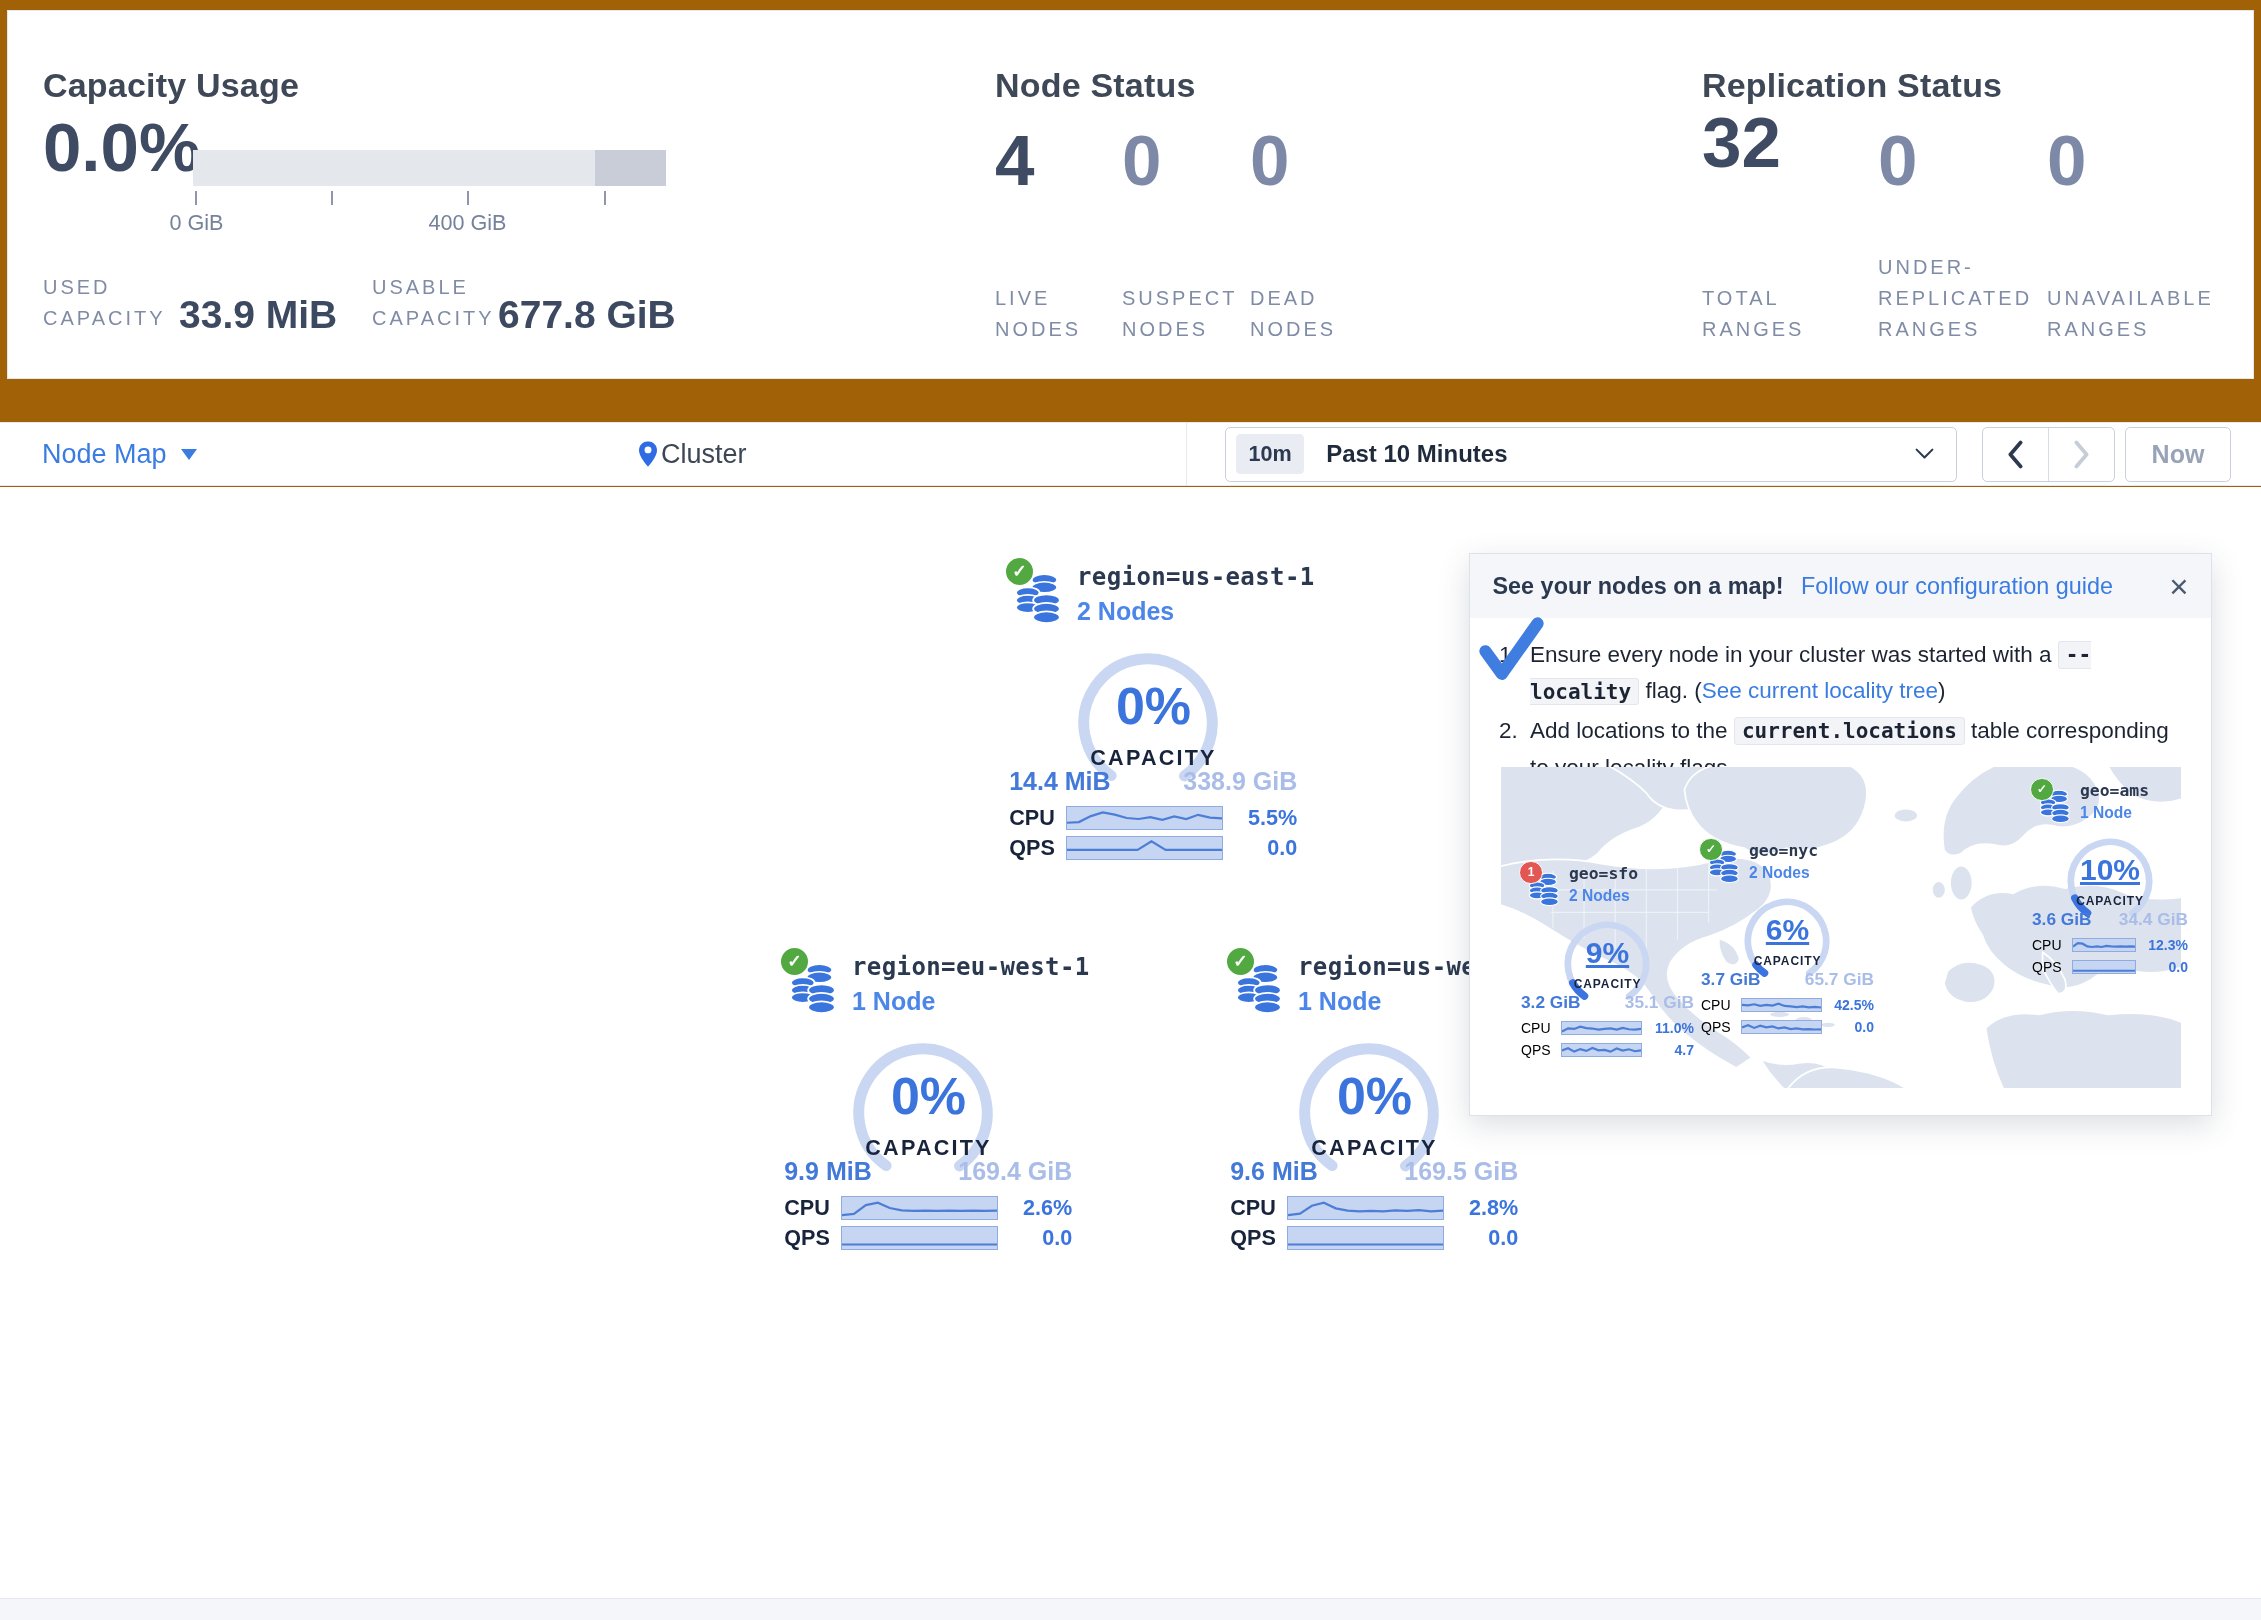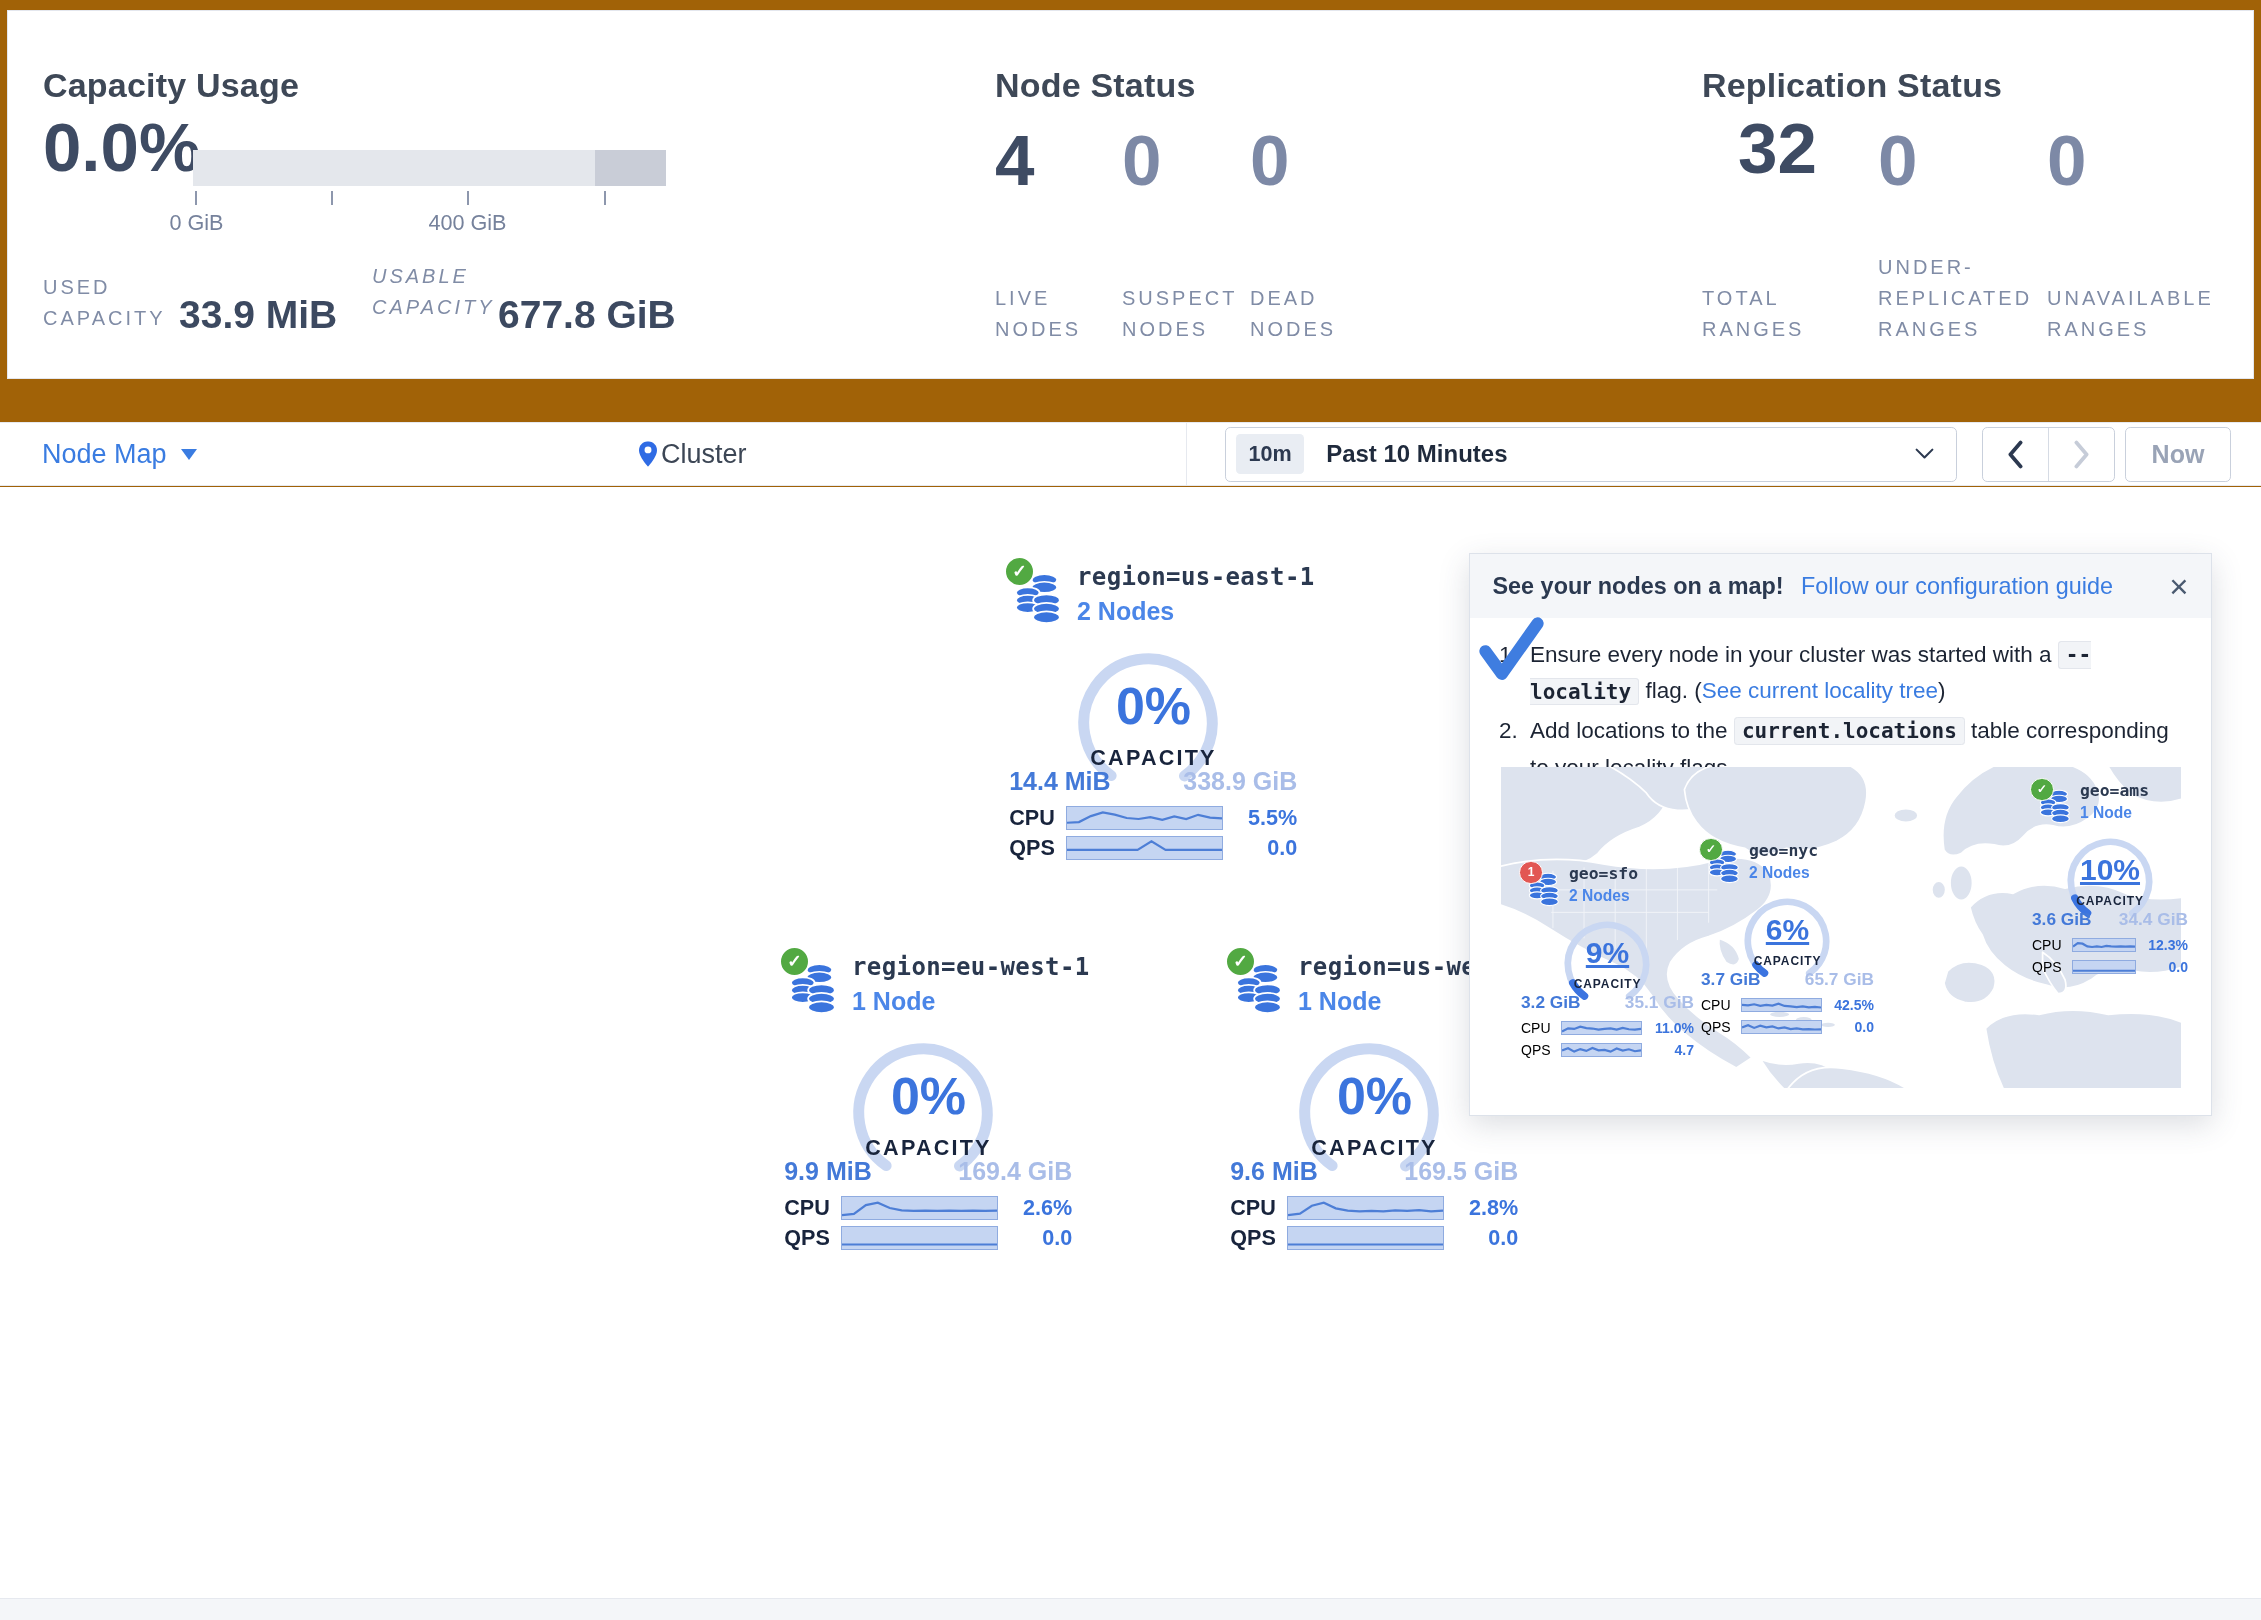--- a/index.html
+++ b/index.html
@@ -133,33 +133,33 @@
       <div class="cap-bar-dark"></div>
     </div>
     <div class="cap-tick" style="left:187px;"></div>
     <div class="cap-tick" style="left:323px;"></div>
     <div class="cap-tick" style="left:459px;"></div>
     <div class="cap-tick" style="left:596px;"></div>
     <div class="cap-tick-label" style="left:119px;">0 GiB</div>
     <div class="cap-tick-label" style="left:390px;">400 GiB</div>
     <div class="stat-label" style="left:35px;top:261px;width:147px;">USED CAPACITY</div>
     <div class="kv-value" style="left:171px;top:282px;">33.9 MiB</div>
-    <div class="stat-label" style="left:364px;top:250px;width:156px;font-style:italic;">USABLE CAPACITY</div>
+    <div class="stat-label" style="left:364px;top:261px;width:156px;">USABLE CAPACITY</div>
     <div class="kv-value" style="left:490px;top:282px;">677.8 GiB</div>
 
     <h2 class="sec-title" style="left:987px;top:26px;">Node Status</h2>
     <div class="big-num strong" style="left:987px;top:114px;">4</div>
     <div class="big-num" style="left:1114px;top:114px;">0</div>
     <div class="big-num" style="left:1242px;top:114px;">0</div>
     <div class="stat-label" style="left:987px;top:272px;width:104px;">LIVE NODES</div>
     <div class="stat-label" style="left:1114px;top:272px;width:113px;">SUSPECT NODES</div>
     <div class="stat-label" style="left:1242px;top:272px;width:104px;">DEAD NODES</div>
 
     <h2 class="sec-title" style="left:1694px;top:26px;">Replication Status</h2>
-    <div class="big-num strong" style="left:1694px;top:102px;margin-left:36px;">32</div>
+    <div class="big-num strong" style="left:1694px;top:96px;">32</div>
     <div class="big-num" style="left:1870px;top:114px;">0</div>
     <div class="big-num" style="left:2039px;top:114px;">0</div>
     <div class="stat-label" style="left:1694px;top:272px;width:113px;">TOTAL RANGES</div>
     <div class="stat-label" style="left:1870px;top:241px;width:151px;">UNDER-REPLICATED RANGES</div>
     <div class="stat-label" style="left:2039px;top:272px;width:173px;">UNAVAILABLE RANGES</div>
   </section>
 
   <div class="toolbar">
     <div class="viewsel">
       <span class="lbl">Node Map</span>

